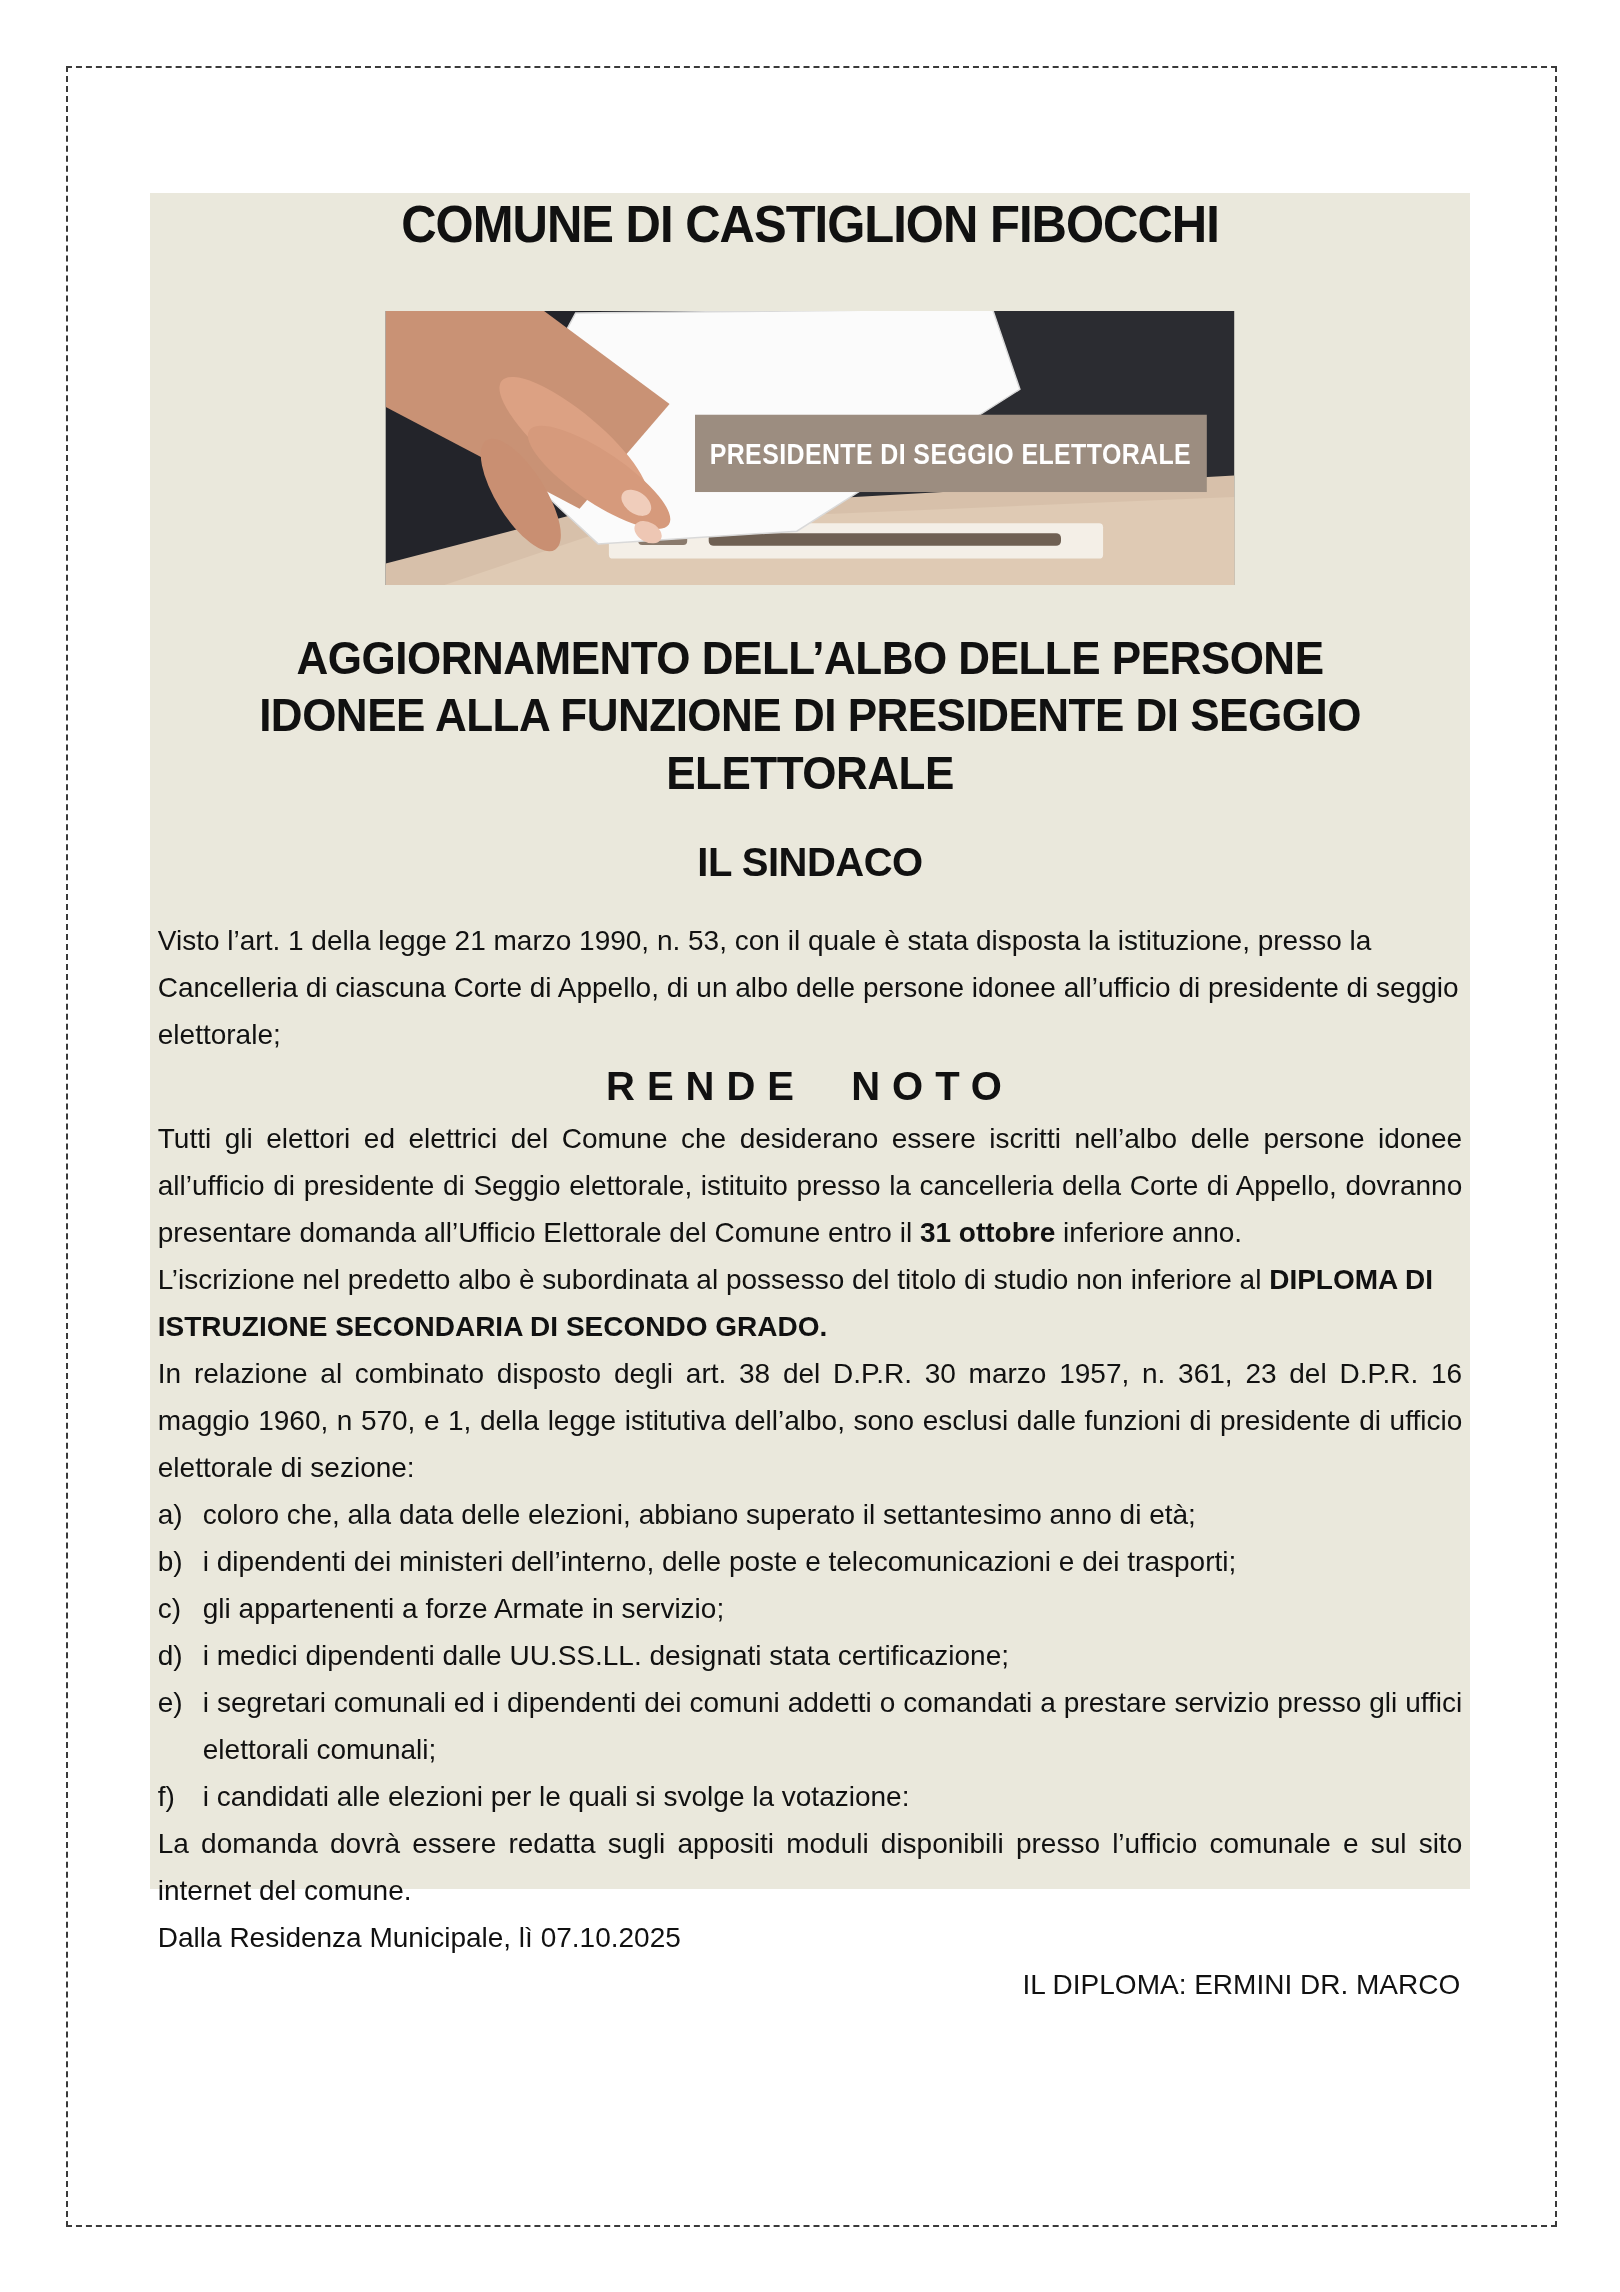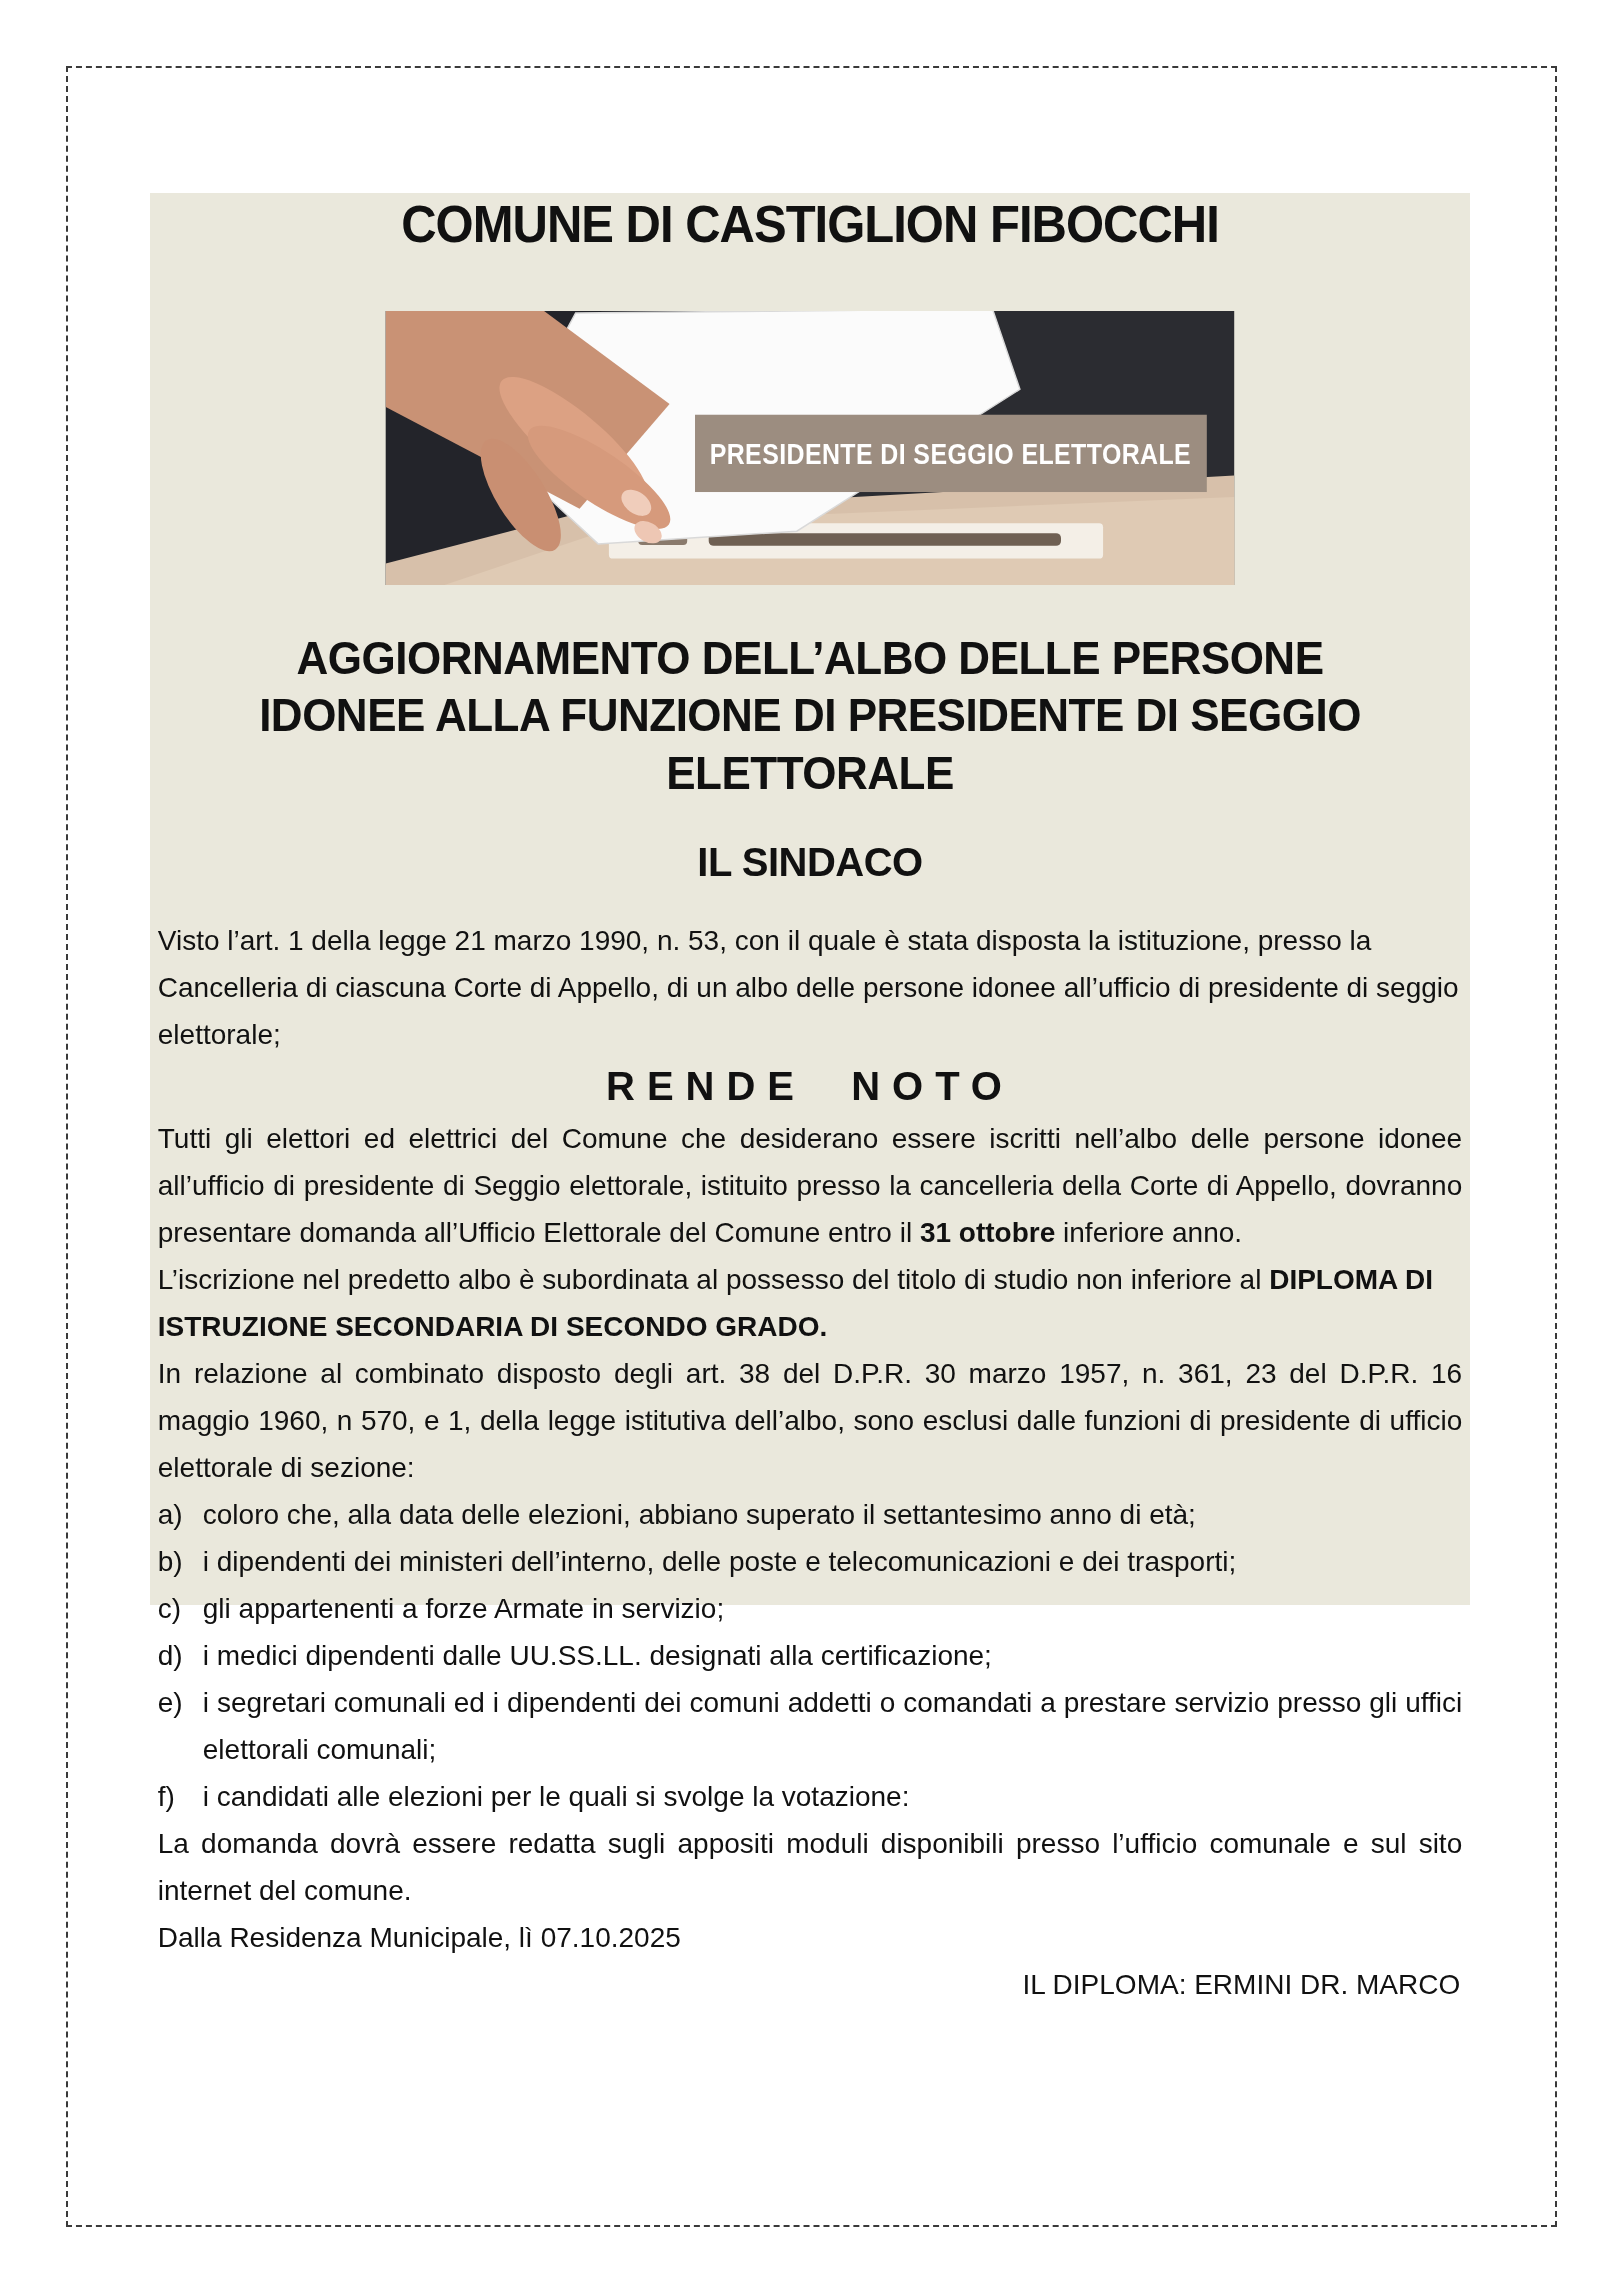--- a/index.html
+++ b/index.html
@@ -15,21 +15,21 @@
   body{
     width:1620px;height:2293px;position:relative;
     font-family:"Liberation Sans", sans-serif;color:var(--text_color,#111);
   }
   .page-border{
     position:absolute;left:66px;top:66px;width:1491px;height:2161px;
     border:2.5px dashed var(--border_color,#3a3a3a);
     pointer-events:none;
   }
   .panel{
-    position:absolute;left:150px;top:193px;width:1320px;height:1412px;
+    position:absolute;left:150px;top:193px;width:1320px;height:1696px;
     background:var(--panel_bg,#EAE8DC);
     padding:5.9px 7.8px 9.8px 7.8px;
   }
   .doc-title{
     text-align:center;font-weight:bold;font-size:49px;line-height:51px;
     letter-spacing:-1px;transform:scaleY(1.04);
   }
   .photo-wrap{
     width:850px;height:274px;margin:61px auto 0 auto;overflow:hidden;
   }
@@ -125,21 +125,21 @@
     <div class="list-item">
       <span class="li-letter">b)</span>
       <span class="li-text">i dipendenti dei ministeri dell’interno, delle poste e telecomunicazioni e dei trasporti;</span>
     </div>
     <div class="list-item">
       <span class="li-letter">c)</span>
       <span class="li-text">gli appartenenti a forze Armate in servizio;</span>
     </div>
     <div class="list-item">
       <span class="li-letter">d)</span>
-      <span class="li-text">i medici dipendenti dalle UU.SS.LL. designati alla certificazione;</span>
+      <span class="li-text">i medici dipendenti dalle UU.SS.LL. designati stata certificazione;</span>
     </div>
     <div class="list-item">
       <span class="li-letter">e)</span>
       <span class="li-text">i segretari comunali ed i dipendenti dei comuni addetti o comandati a prestare servizio presso gli uffici elettorali comunali;</span>
     </div>
     <div class="list-item">
       <span class="li-letter">f)</span>
       <span class="li-text">i candidati alle elezioni per le quali si svolge la votazione:</span>
     </div>
 

